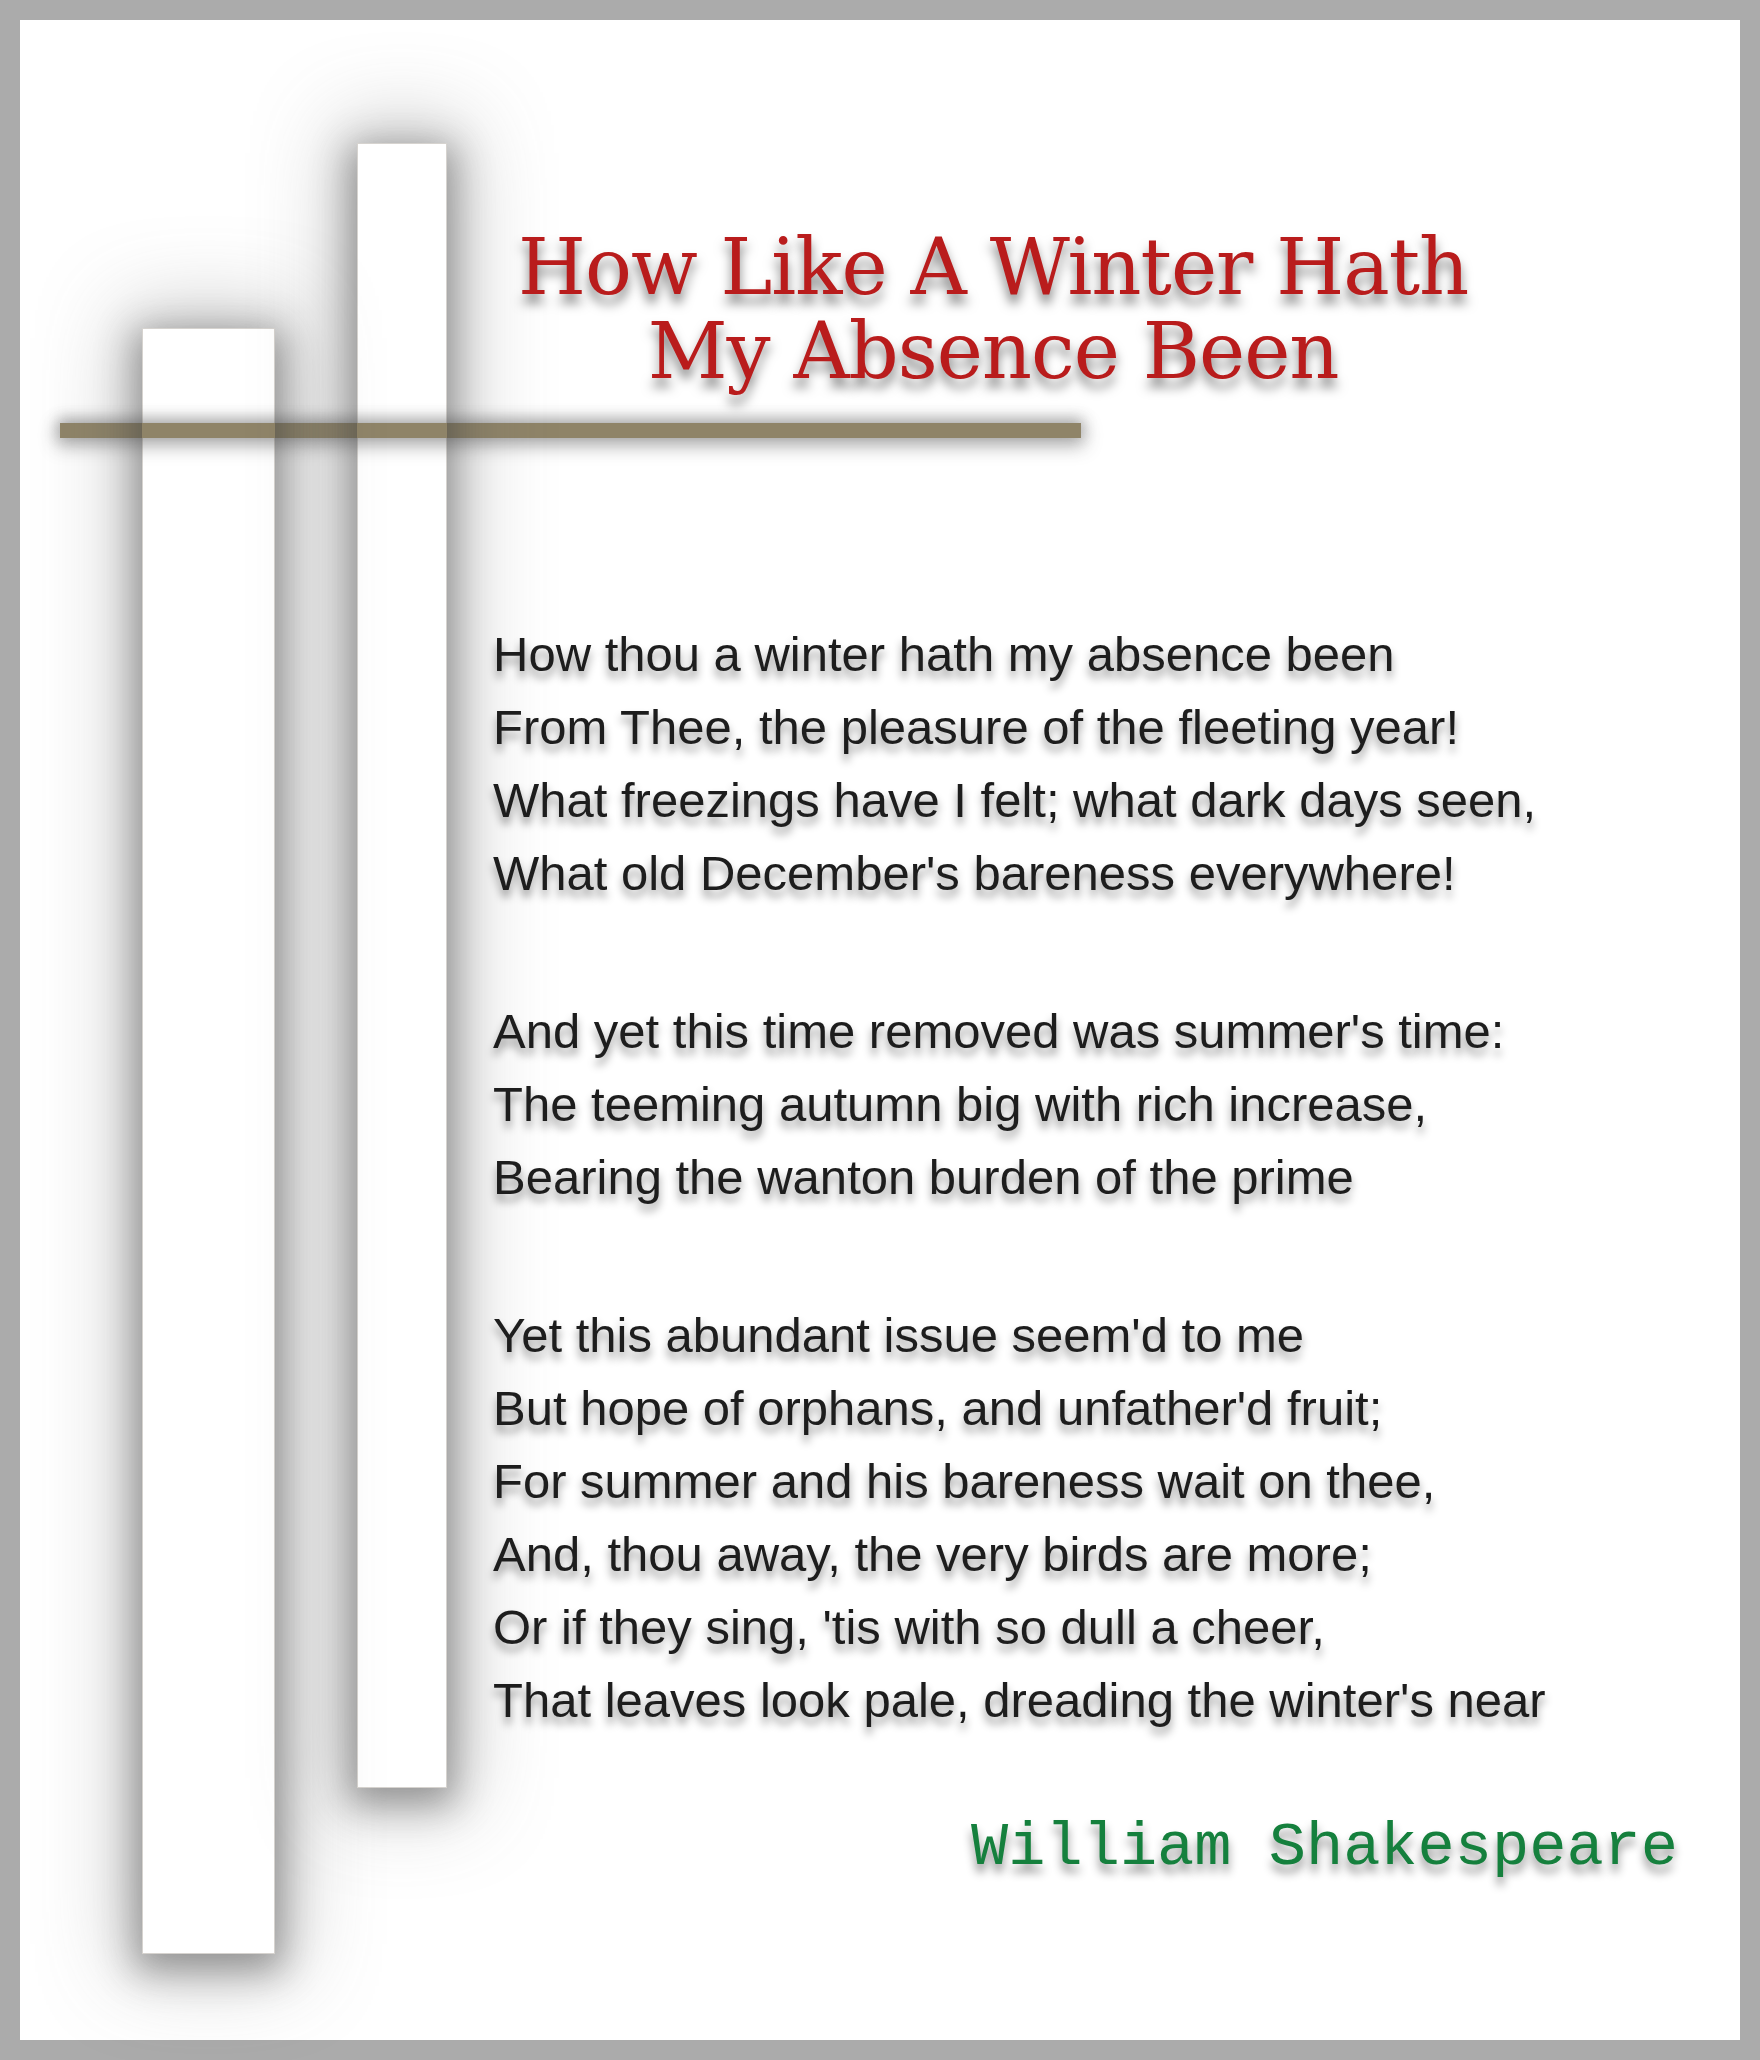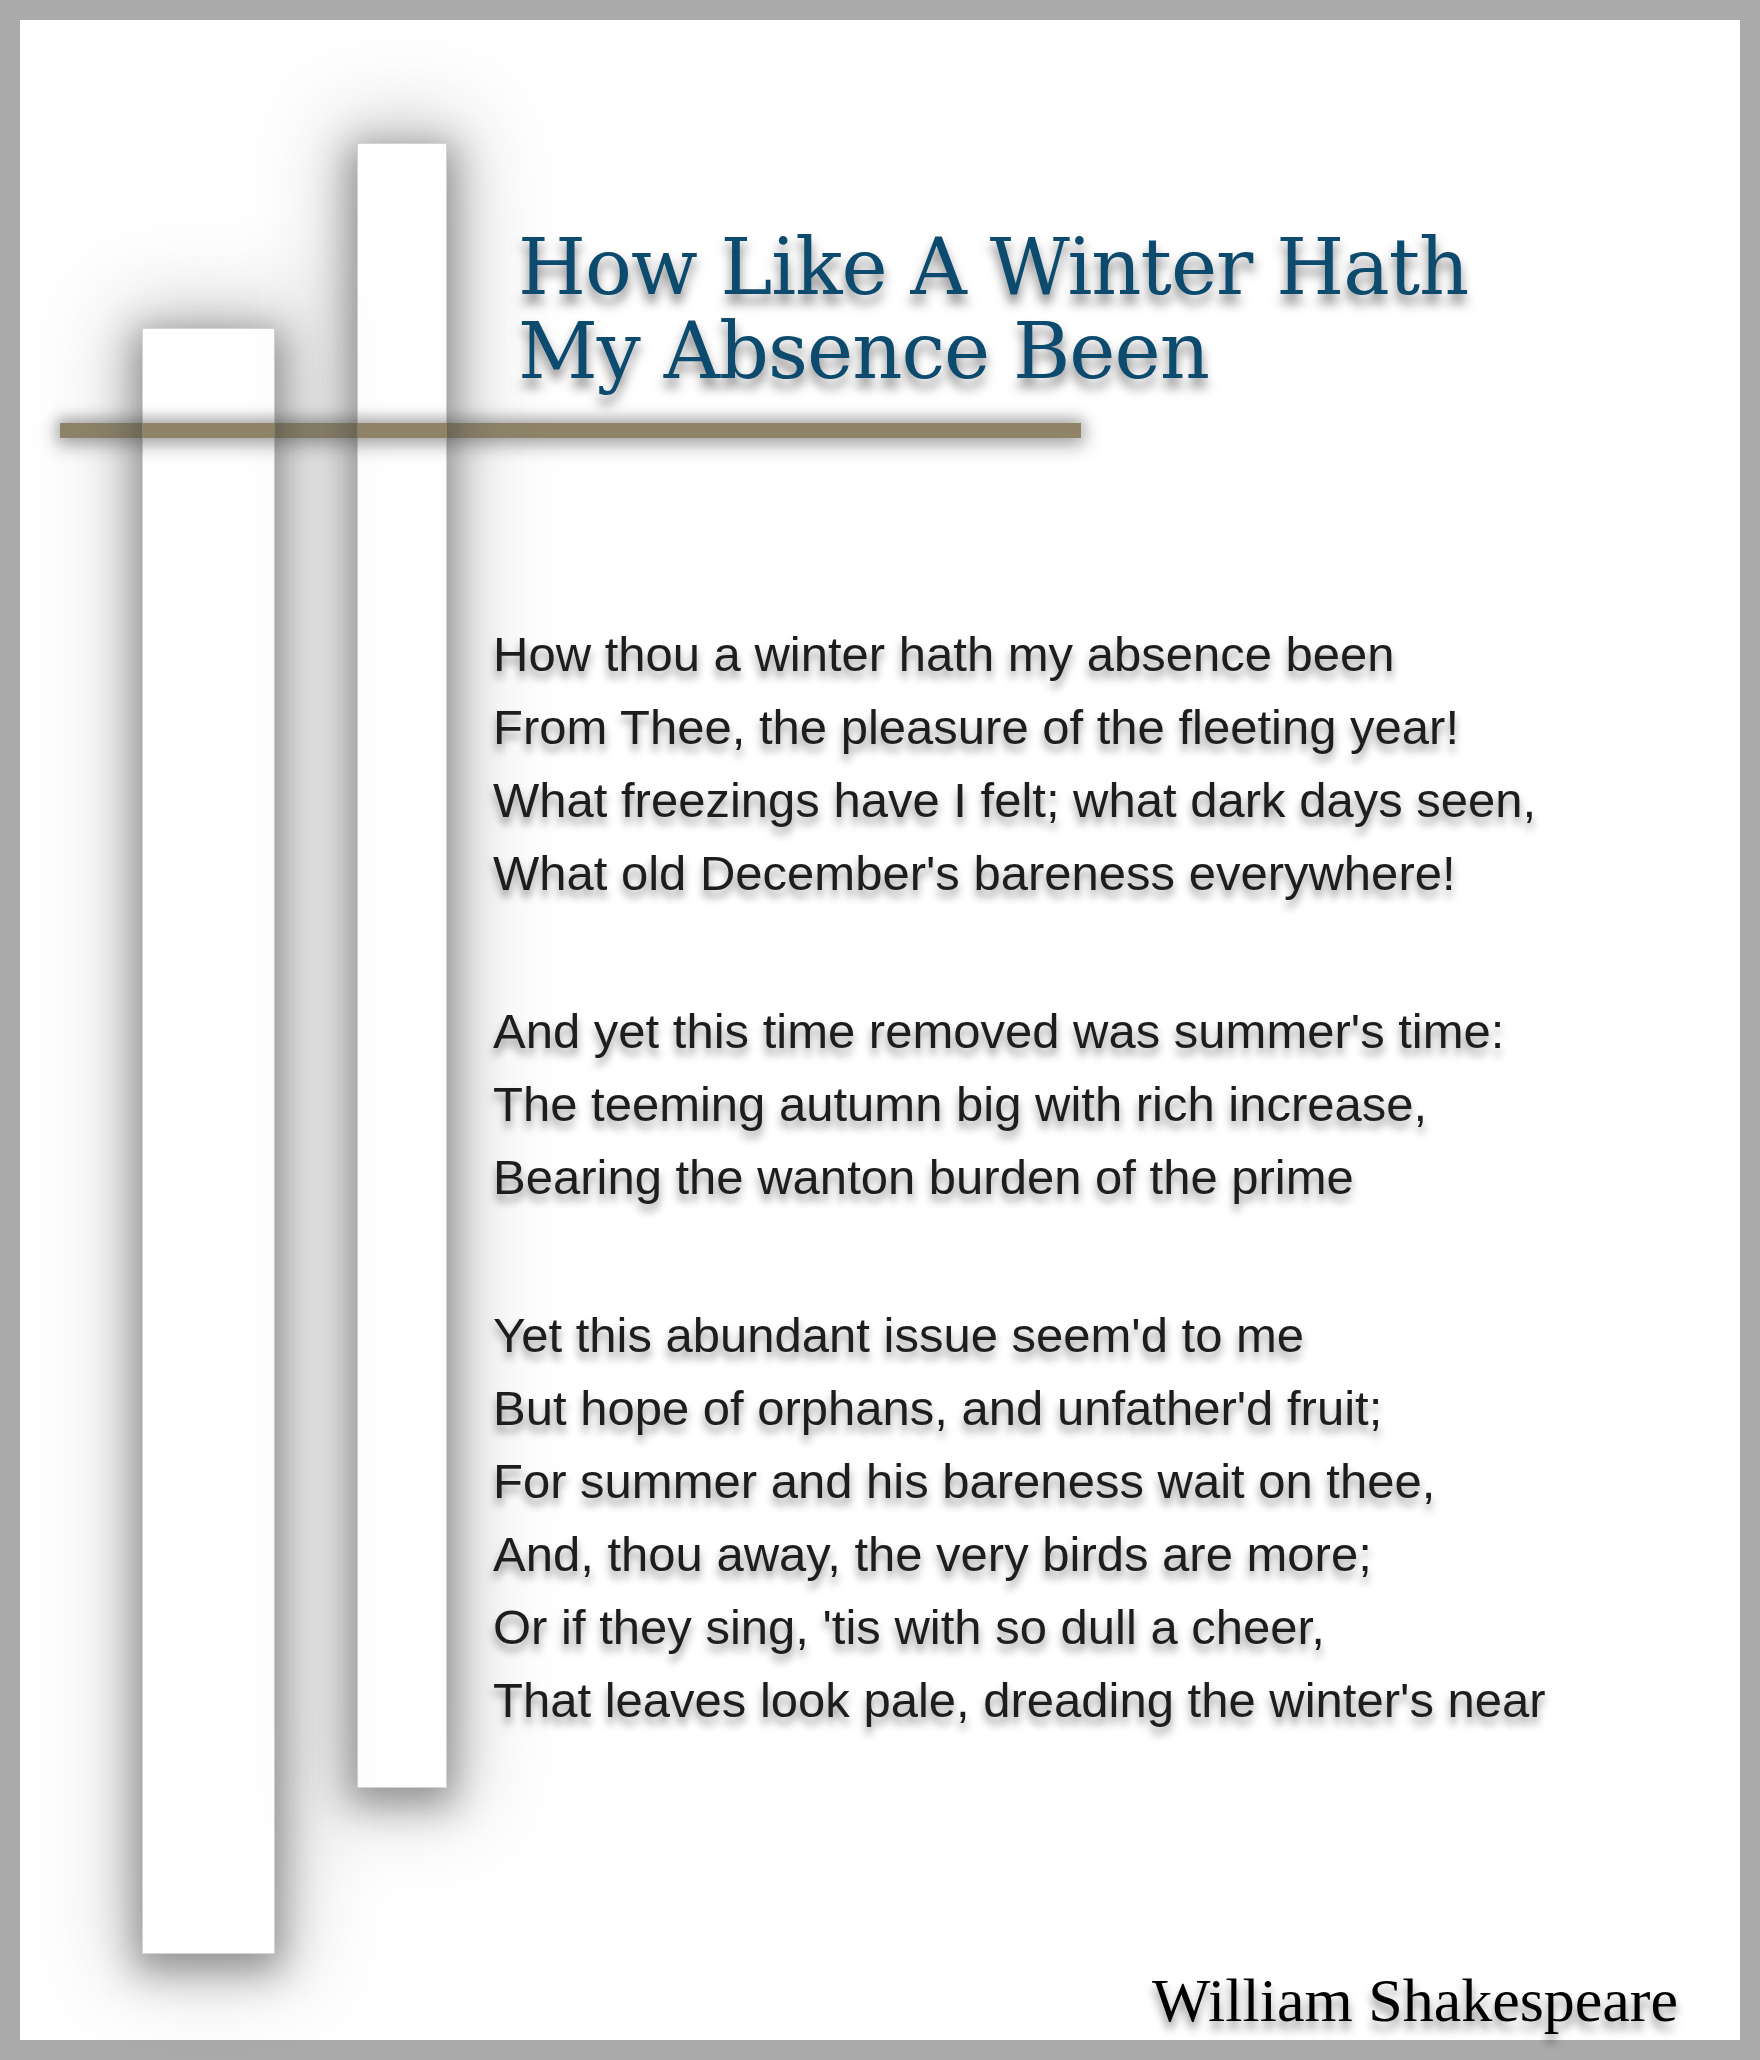--- a/index.html
+++ b/index.html
@@ -48,41 +48,42 @@
                0 -4px 14px 2px rgba(70,70,70,.28);
   }
 
   .title{
     position:absolute;
     left:498px;top:205px;
     font-family:"DejaVu Serif","Liberation Serif",serif;
     font-size:78px;line-height:84px;
     font-weight:400;
     letter-spacing:-1px;
-    color:#0c4a6e;
+    color:#b91c1c;
     text-shadow:0 9px 11px rgba(0,0,0,.50);
     white-space:nowrap;
+    text-align:center;
   }
 
   .poem{
     position:absolute;
     left:473px;top:598px;
     font-size:49px;line-height:73px;
     color:#1d1d1d;
     text-shadow:0 7px 8px rgba(0,0,0,.42);
     white-space:nowrap;
   }
   .stanza + .stanza{margin-top:85px;}
 
   .author{
     position:absolute;
-    right:62px;top:1944px;
-    font-family:Liberation Serif, serif;
+    right:62px;top:1792px;
+    font-family:Liberation Mono, monospace;
     font-size:62px;line-height:72px;
-    color:#000000;
+    color:#15803d;
     text-shadow:0 8px 10px rgba(0,0,0,.45);
     white-space:nowrap;
   }
 </style>
 </head>
 <body>
 
 <div class="canvas" style="background: rgb(171, 171, 171);">
   <div class="page" style="background: rgb(255, 255, 255);">
 

